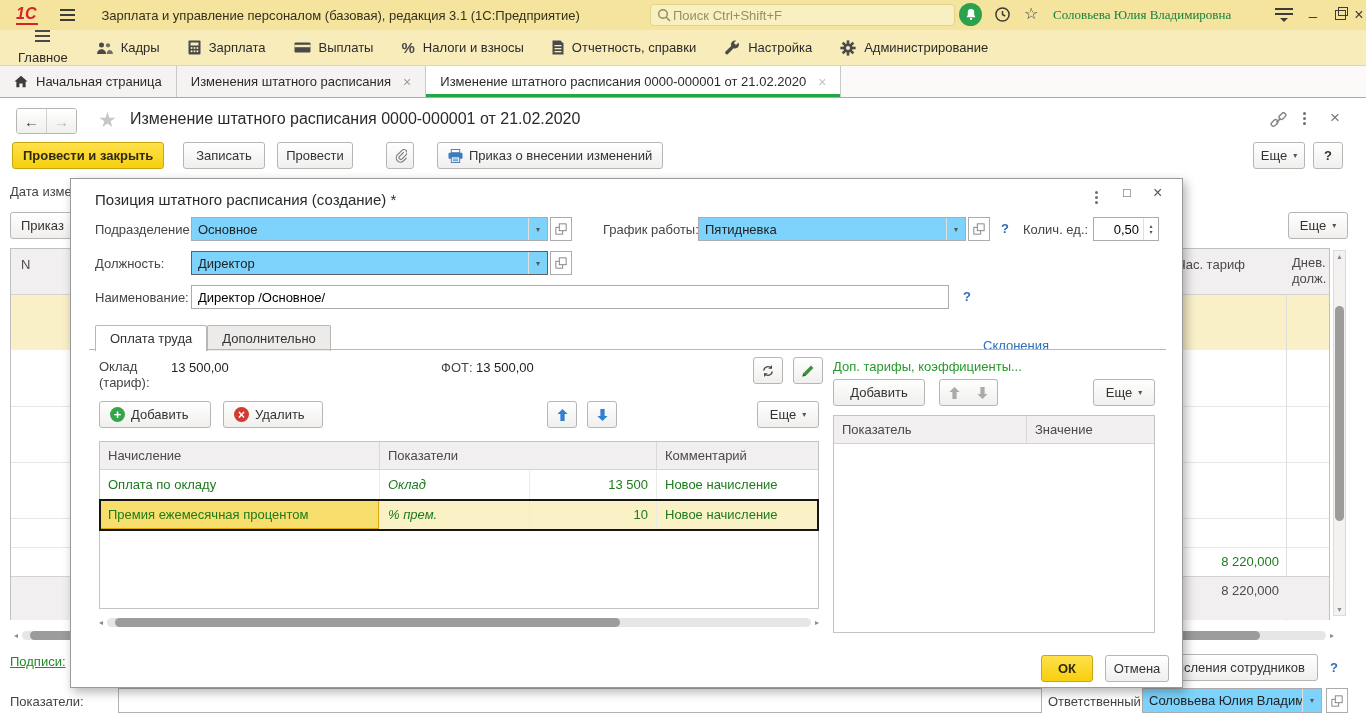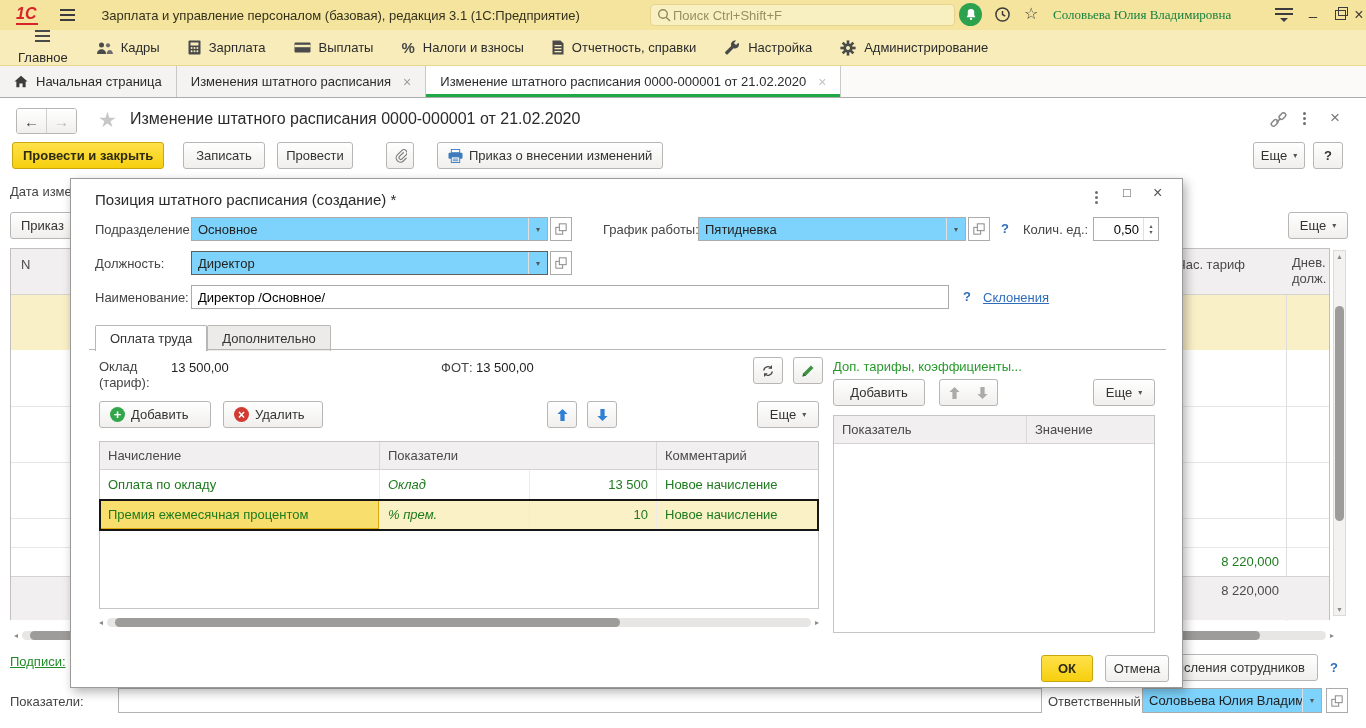--- a/index.html
+++ b/index.html
@@ -38,21 +38,21 @@
   
   .btn{position:absolute;display:flex;align-items:center;justify-content:center;gap:6px;background:linear-gradient(#FFFFFF,#F0EFED);border:1px solid #B8B6B4;border-radius:3px;font-size:13px;color:#333;height:27px;box-sizing:border-box;padding:0 10px;cursor:pointer;white-space:nowrap;}
   .btn-yellow{background:linear-gradient(#FFE14A,#F6CF0E);border-color:#C7A70C;font-weight:bold;color:#2d2a12;}
   .dd{font-size:8px;color:#555;}
   .combo{position:absolute;height:24px;box-sizing:border-box;border:1px solid #ABABAB;background:#7dd3fc;display:flex;align-items:center;}
   .combo.focused{border-color:#5f5f5f;gap:24px;}
   .combo .val{flex:1;padding:0 6px;font-size:13px;color:#222;white-space:nowrap;overflow:hidden;}
   .combo .dd{width:18px;align-self:stretch;display:flex;align-items:center;justify-content:center;border-left:1px solid #E0E0E0;}
   .openbtn{position:absolute;width:22px;height:24px;box-sizing:border-box;border:1px solid #ABABAB;background:#fff;display:flex;align-items:center;justify-content:center;cursor:pointer;}
   .help{color:#2F6DBB;font-weight:bold;cursor:pointer;font-size:13px;}
-  .link{color:#2F6DBB;text-decoration:underline;cursor:pointer;font-size:13px;}
+  .link{color:#2F6DBB;cursor:pointer;font-size:13px;margin-top:48px;}
   .lbl{position:absolute;font-size:13px;color:#444;white-space:nowrap;}
   
   .navgrp{position:absolute;left:16px;top:108px;display:flex;border:1px solid #B8B6B4;border-radius:3px;overflow:hidden;}
   .navgrp span{width:29px;height:24px;display:flex;align-items:center;justify-content:center;background:linear-gradient(#fff,#F0EFED);font-size:15px;}
   .navgrp span:first-child{border-right:1px solid #CFCFCF;color:#444;}
   .navgrp span:last-child{color:#b9b9b9;}
   .doc-star{position:absolute;left:98px;top:108px;font-size:21px;color:#C7C7C7;}
   .doc-title{position:absolute;left:130px;top:110px;font-size:16px;color:#2a2a2a;white-space:nowrap;}
   .doc-ico{position:absolute;top:112px;color:#777;}
   .kebab i{display:block;width:3px;height:3px;border-radius:50%;background:#6f6f6f;margin:2px auto;}

